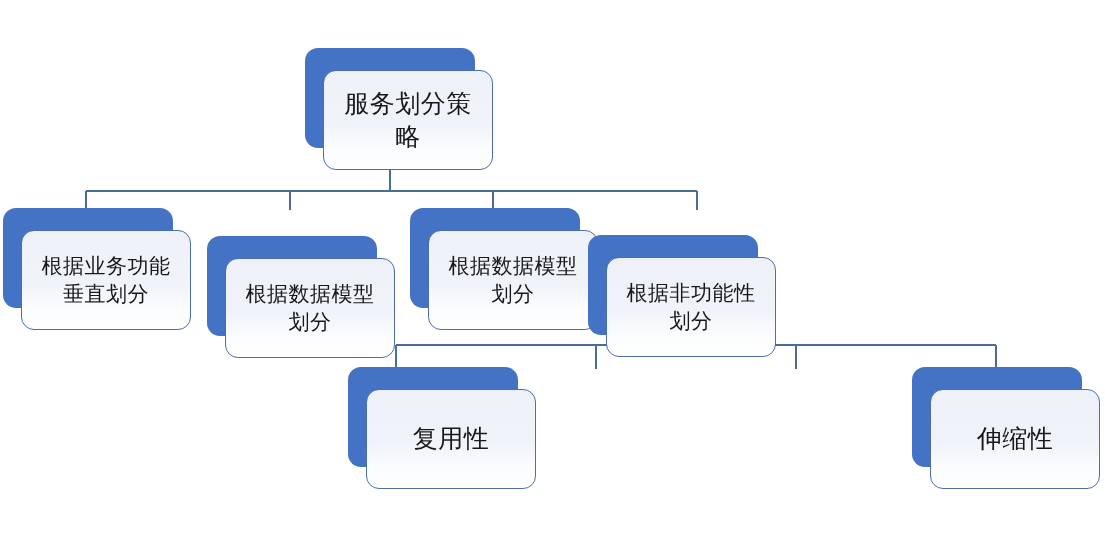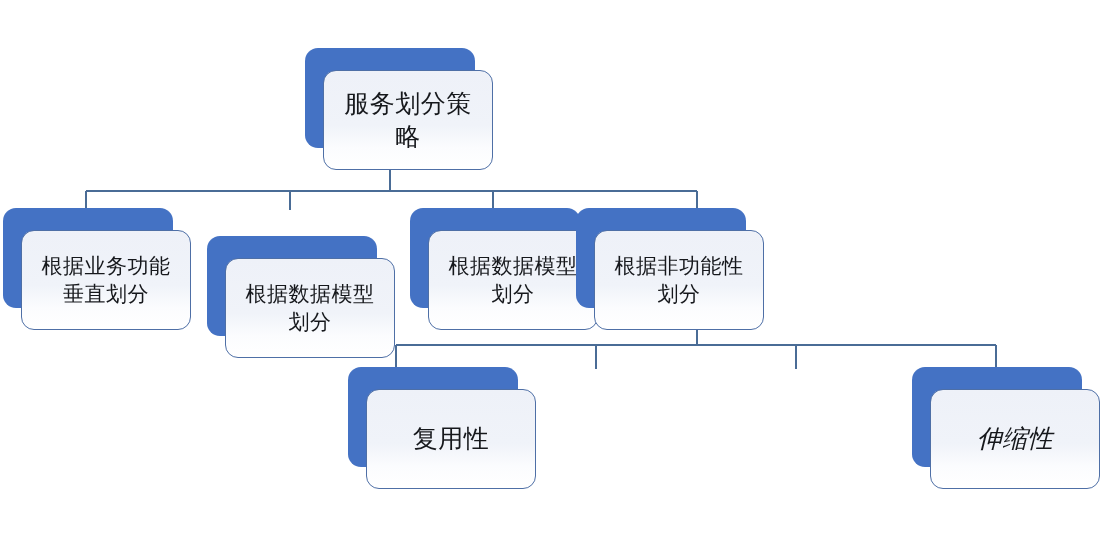--- a/index.html
+++ b/index.html
@@ -46,28 +46,28 @@
 
   
   .n-root{left:305px;top:48px;width:170px;height:100px;}
   .n-root .label{font-size:25px;}
 
   .r2{top:208px;width:170px;height:100px;}
   .r2 .label{font-size:21px;}
   .n-r2-0{left:3px;}
   .n-r2-1{left:207px;margin-top:28px;}
   .n-r2-2{left:410px;}
-  .n-r2-3{left:576px;}
+  .n-r2-3{left:588px;margin-top:27px;}
 
   .r3{top:367px;width:170px;height:100px;}
   .r3 .label{font-size:25px;}
   .n-r3-0{left:312px;margin-left:36px;}
   .n-r3-1{left:512px;}
   .n-r3-2{left:712px;}
-  .n-r3-3{left:912px;font-style:italic;}
+  .n-r3-3{left:912px;}
 </style>
 </head>
 <body>
 
 <div id="stage">
 
   <svg id="connectors" viewBox="0 0 1105 537" width="1105" height="537" aria-hidden="true">
     <g stroke="#4A6C96" stroke-width="1.6" fill="none" shape-rendering="crispEdges">
 
       <line x1="390" y1="170" x2="390" y2="191"></line>

